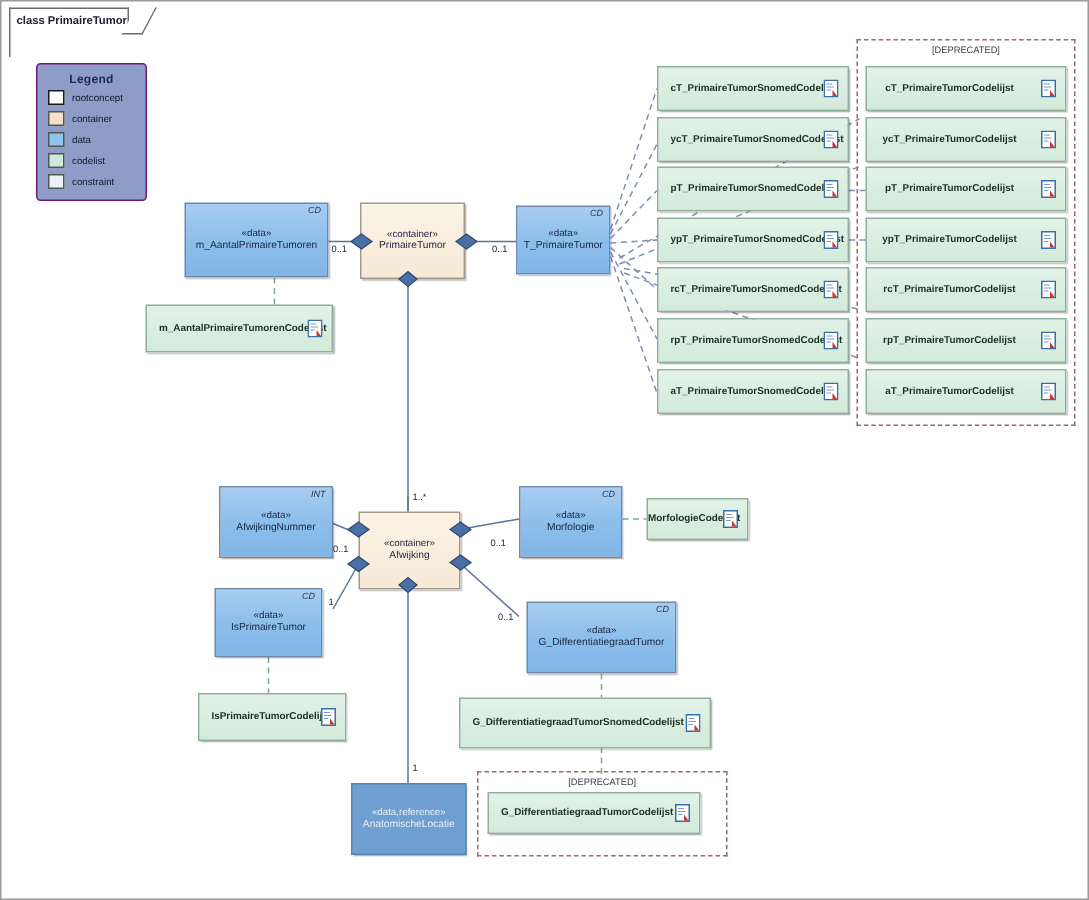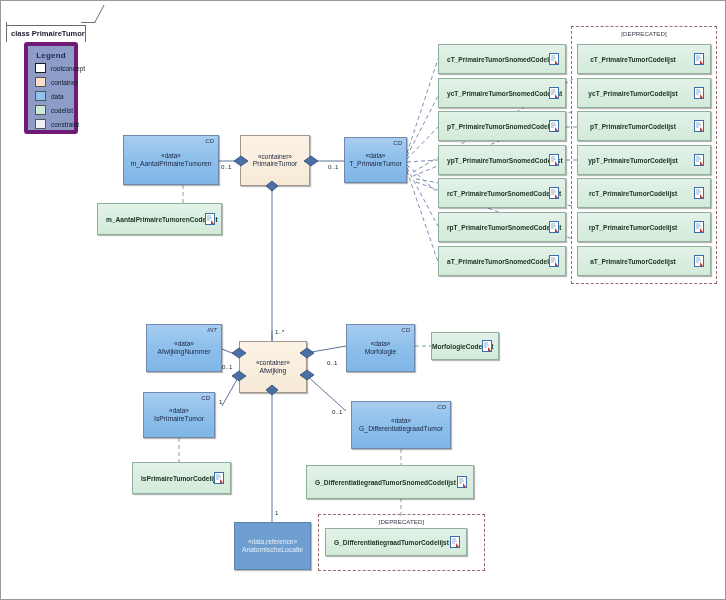--- a/index.html
+++ b/index.html
@@ -20,44 +20,43 @@
   #frame-tab {
     position: absolute; left: 5px; top: 4px;
     width: 80px; height: 17px;
     border: 1px solid #6b6b6b;
     border-bottom: none;
     background: #ffffff;
     font-size: 7.5px; font-weight: bold; color: #1a1a33;
     padding: 3px 0 0 4px;
     white-space: nowrap;
     z-index: 6;
-    margin-top: 20px;
   }
   #frame-tab-slant {
     position: absolute; left: 80px; top: 4px;
     width: 14px; height: 18px;
     border-bottom: 1px solid #6b6b6b;
     background: #ffffff;
     z-index: 6;
     transform: skewX(-28deg);
     transform-origin: bottom left;
     border-right: 1px solid #6b6b6b;
   }
   #frame-line {
     position: absolute; left: 5px; top: 21px;
     width: 1px; height: 16px;
     background: #6b6b6b; z-index: 5;
   }
 
   
   #legend {
     position: absolute; left: 23px; top: 41px;
-    width: 54px; height: 92px;
+    width: 74px; height: 92px;
     background: #8e9dc8;
-    border: 4px solid #701a75;
+    border: 1px solid #701a75;
     border-radius: 3px;
     z-index: 4;
   }
   #legend-title {
     text-align: center; font-size: 8px; font-weight: bold;
     color: #1d2a55; margin-top: 5px; letter-spacing: .2px;
   }
   .legend-row {
     display: flex; align-items: center;
     margin: 2px 0 0 7px; height: 12px;

